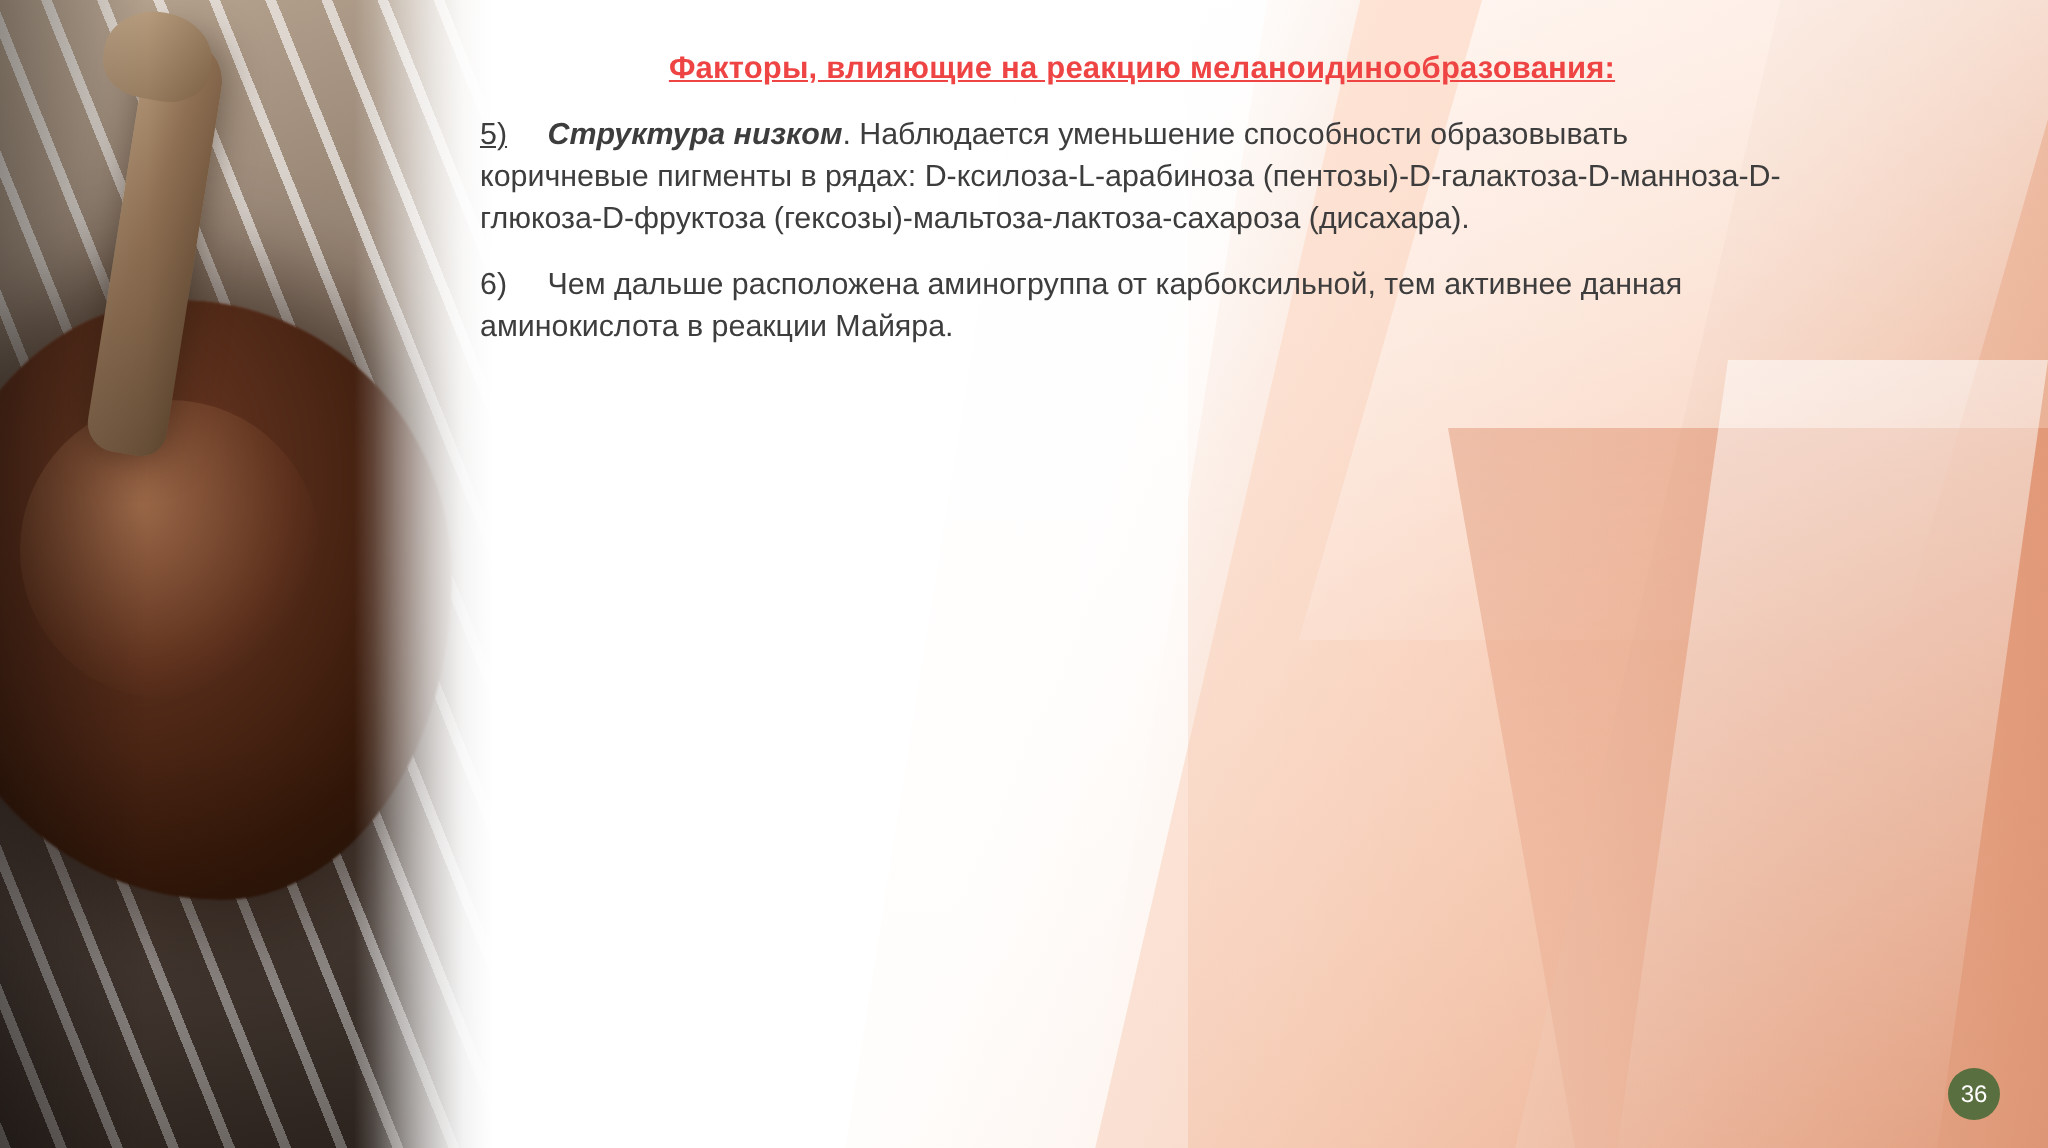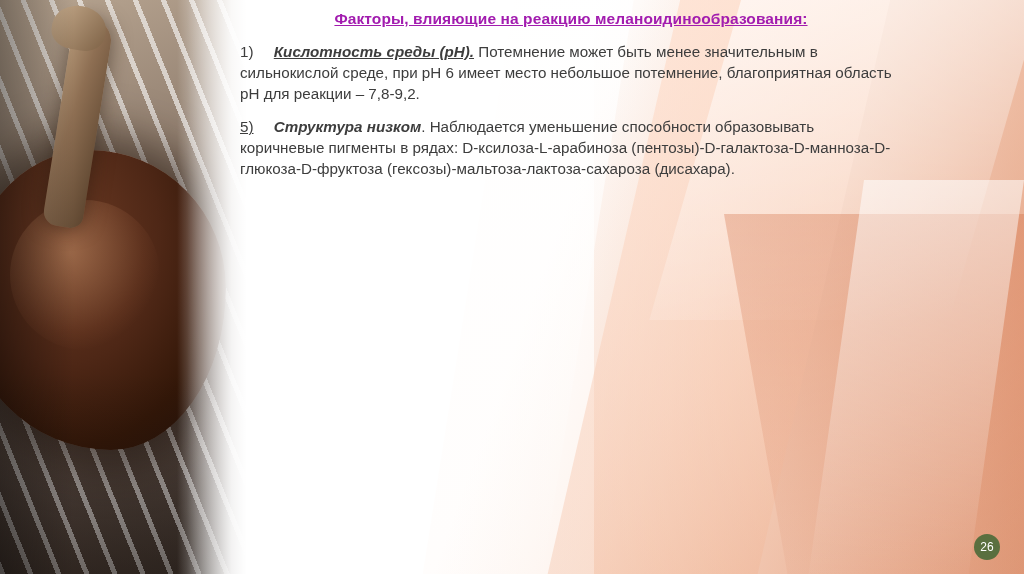--- a/index.html
+++ b/index.html
@@ -141,22 +141,22 @@
     left: 240px;
     top: 6px;
     width: 662px;
     color: #3a3a3a;
   }
   .title {
     font-size: 15.5px;
     font-weight: bold;
     text-decoration: underline;
     text-align: center;
-    color: #a21caf;
-    margin: 4px 0 14px 0;
+    color: #ef4444;
+    margin: 20px 0 14px 0;
     letter-spacing: 0.1px;
   }
   .para {
     font-size: 15.2px;
     line-height: 1.37;
     margin: 0 0 13px 0;
     color: #3d3d3d;
   }
   .num {
     white-space: pre;
@@ -210,29 +210,29 @@
     <div class="photo-bone"></div>
     <div class="photo-bone-tip"></div>
     <div class="photo-vignette"></div>
     <div class="photo-fade"></div>
   </div>
 
   <div class="content">
 
     <div class="title">Факторы, влияющие на реакцию меланоидинообразования:</div>
 
-    <p class="para">
-      <span class="num">1)</span><span class="num">	</span><span class="lead">Кислотность среды (рН).</span><span> Потемнение может быть менее значительным в сильнокислой среде, при рН 6 имеет место небольшое потемнение, благоприятная область рН для реакции – 7,8-9,2.</span>
-    </p>
 
 
 
 
     <p class="para">
       <span class="num u">5)</span><span class="num">	</span><span class="lead-plain">Структура низком</span><span>. Наблюдается уменьшение способности образовывать коричневые пигменты в рядах: D-ксилоза-L-арабиноза (пентозы)-D-галактоза-D-манноза-D-глюкоза-D-фруктоза (гексозы)-мальтоза-лактоза-сахароза (дисахара).</span>
     </p>
 
+    <p class="para">
+      <span class="num">6)</span><span class="num">	</span><span>Чем дальше расположена аминогруппа от карбоксильной, тем активнее данная аминокислота в реакции Майяра.</span>
+    </p>
 
   </div>
 
-  <div class="slide-number">26</div>
+  <div class="slide-number">36</div>
 
 </div>
 
 </body></html>

